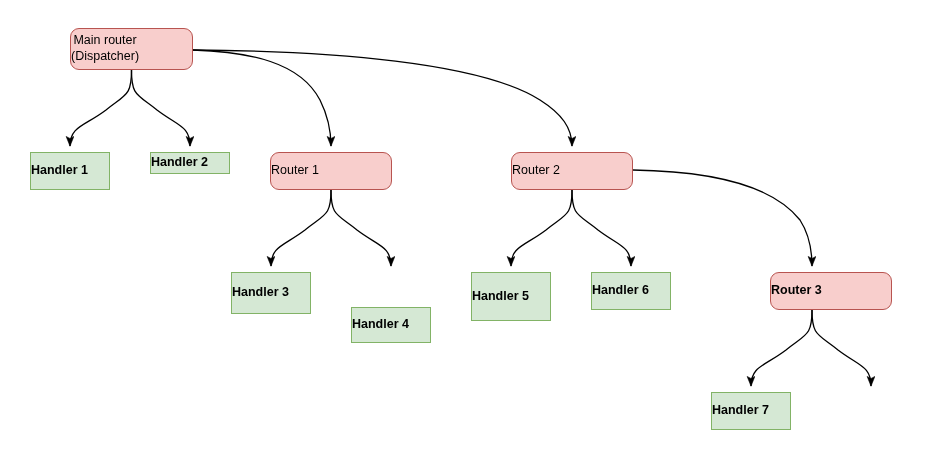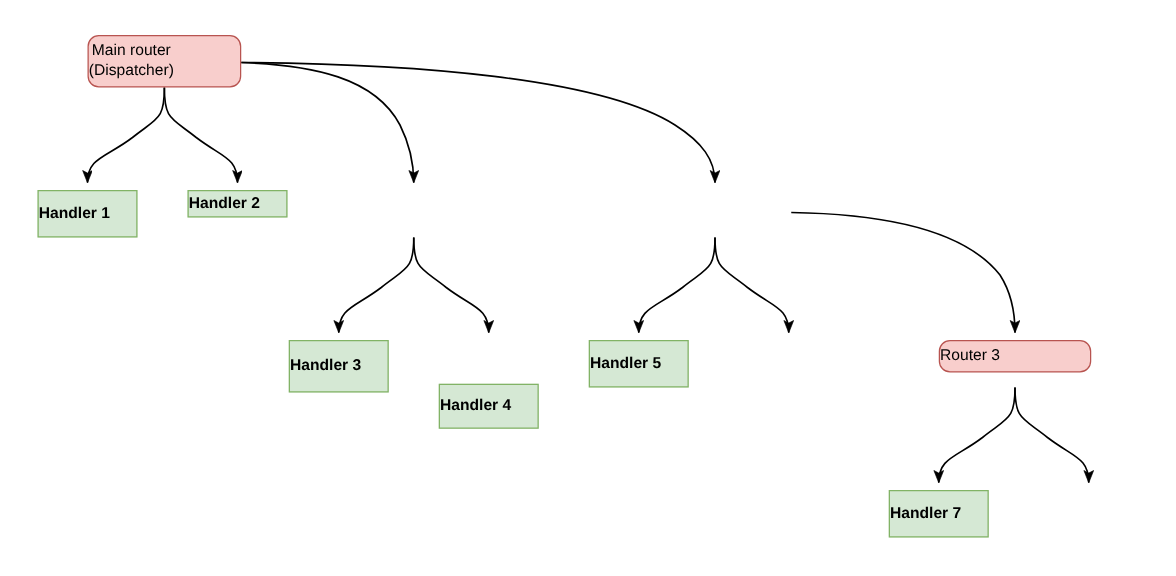--- a/index.html
+++ b/index.html
@@ -90,36 +90,45 @@
   </div>
 
   <div class="node node-handler" style="left:30px; top:152px; width:80px; height:38px;">
     <span class="node-label">Handler 1</span>
   </div>
 
   <div class="node node-handler" style="left:150px; top:152px; width:80px; height:22px;">
     <span class="node-label">Handler 2</span>
   </div>
 
+  <div class="node node-router" style="left:270px; top:152px; width:122px; height:38px;">
+    <span class="node-label">Router 1</span>
+  </div>
 
+  <div class="node node-router" style="left:511px; top:152px; width:122px; height:38px;">
+    <span class="node-label">Router 2</span>
+  </div>
 
   <div class="node node-handler" style="left:231px; top:272px; width:80px; height:42px;">
     <span class="node-label">Handler 3</span>
   </div>
 
   <div class="node node-handler" style="left:351px; top:272px; width:80px; height:36px;margin-top:35px;">
     <span class="node-label">Handler 4</span>
   </div>
 
-  <div class="node node-handler" style="left:471px; top:272px; width:80px; height:38px;">
+  <div class="node node-handler" style="left:471px; top:272px; width:80px; height:49px;">
     <span class="node-label">Handler 5</span>
   </div>
 
+  <div class="node node-handler" style="left:591px; top:272px; width:80px; height:38px;">
+    <span class="node-label">Handler 6</span>
+  </div>
 
-  <div class="node node-router" style="left:751px; top:272px; width:122px; height:26px;">
+  <div class="node node-router" style="left:770px; top:272px; width:122px; height:38px;font-weight:bold;">
     <span class="node-label">Router 3</span>
   </div>
 
   <div class="node node-handler" style="left:711px; top:392px; width:80px; height:38px;">
     <span class="node-label">Handler 7</span>
   </div>
 
 
 </div>
 

